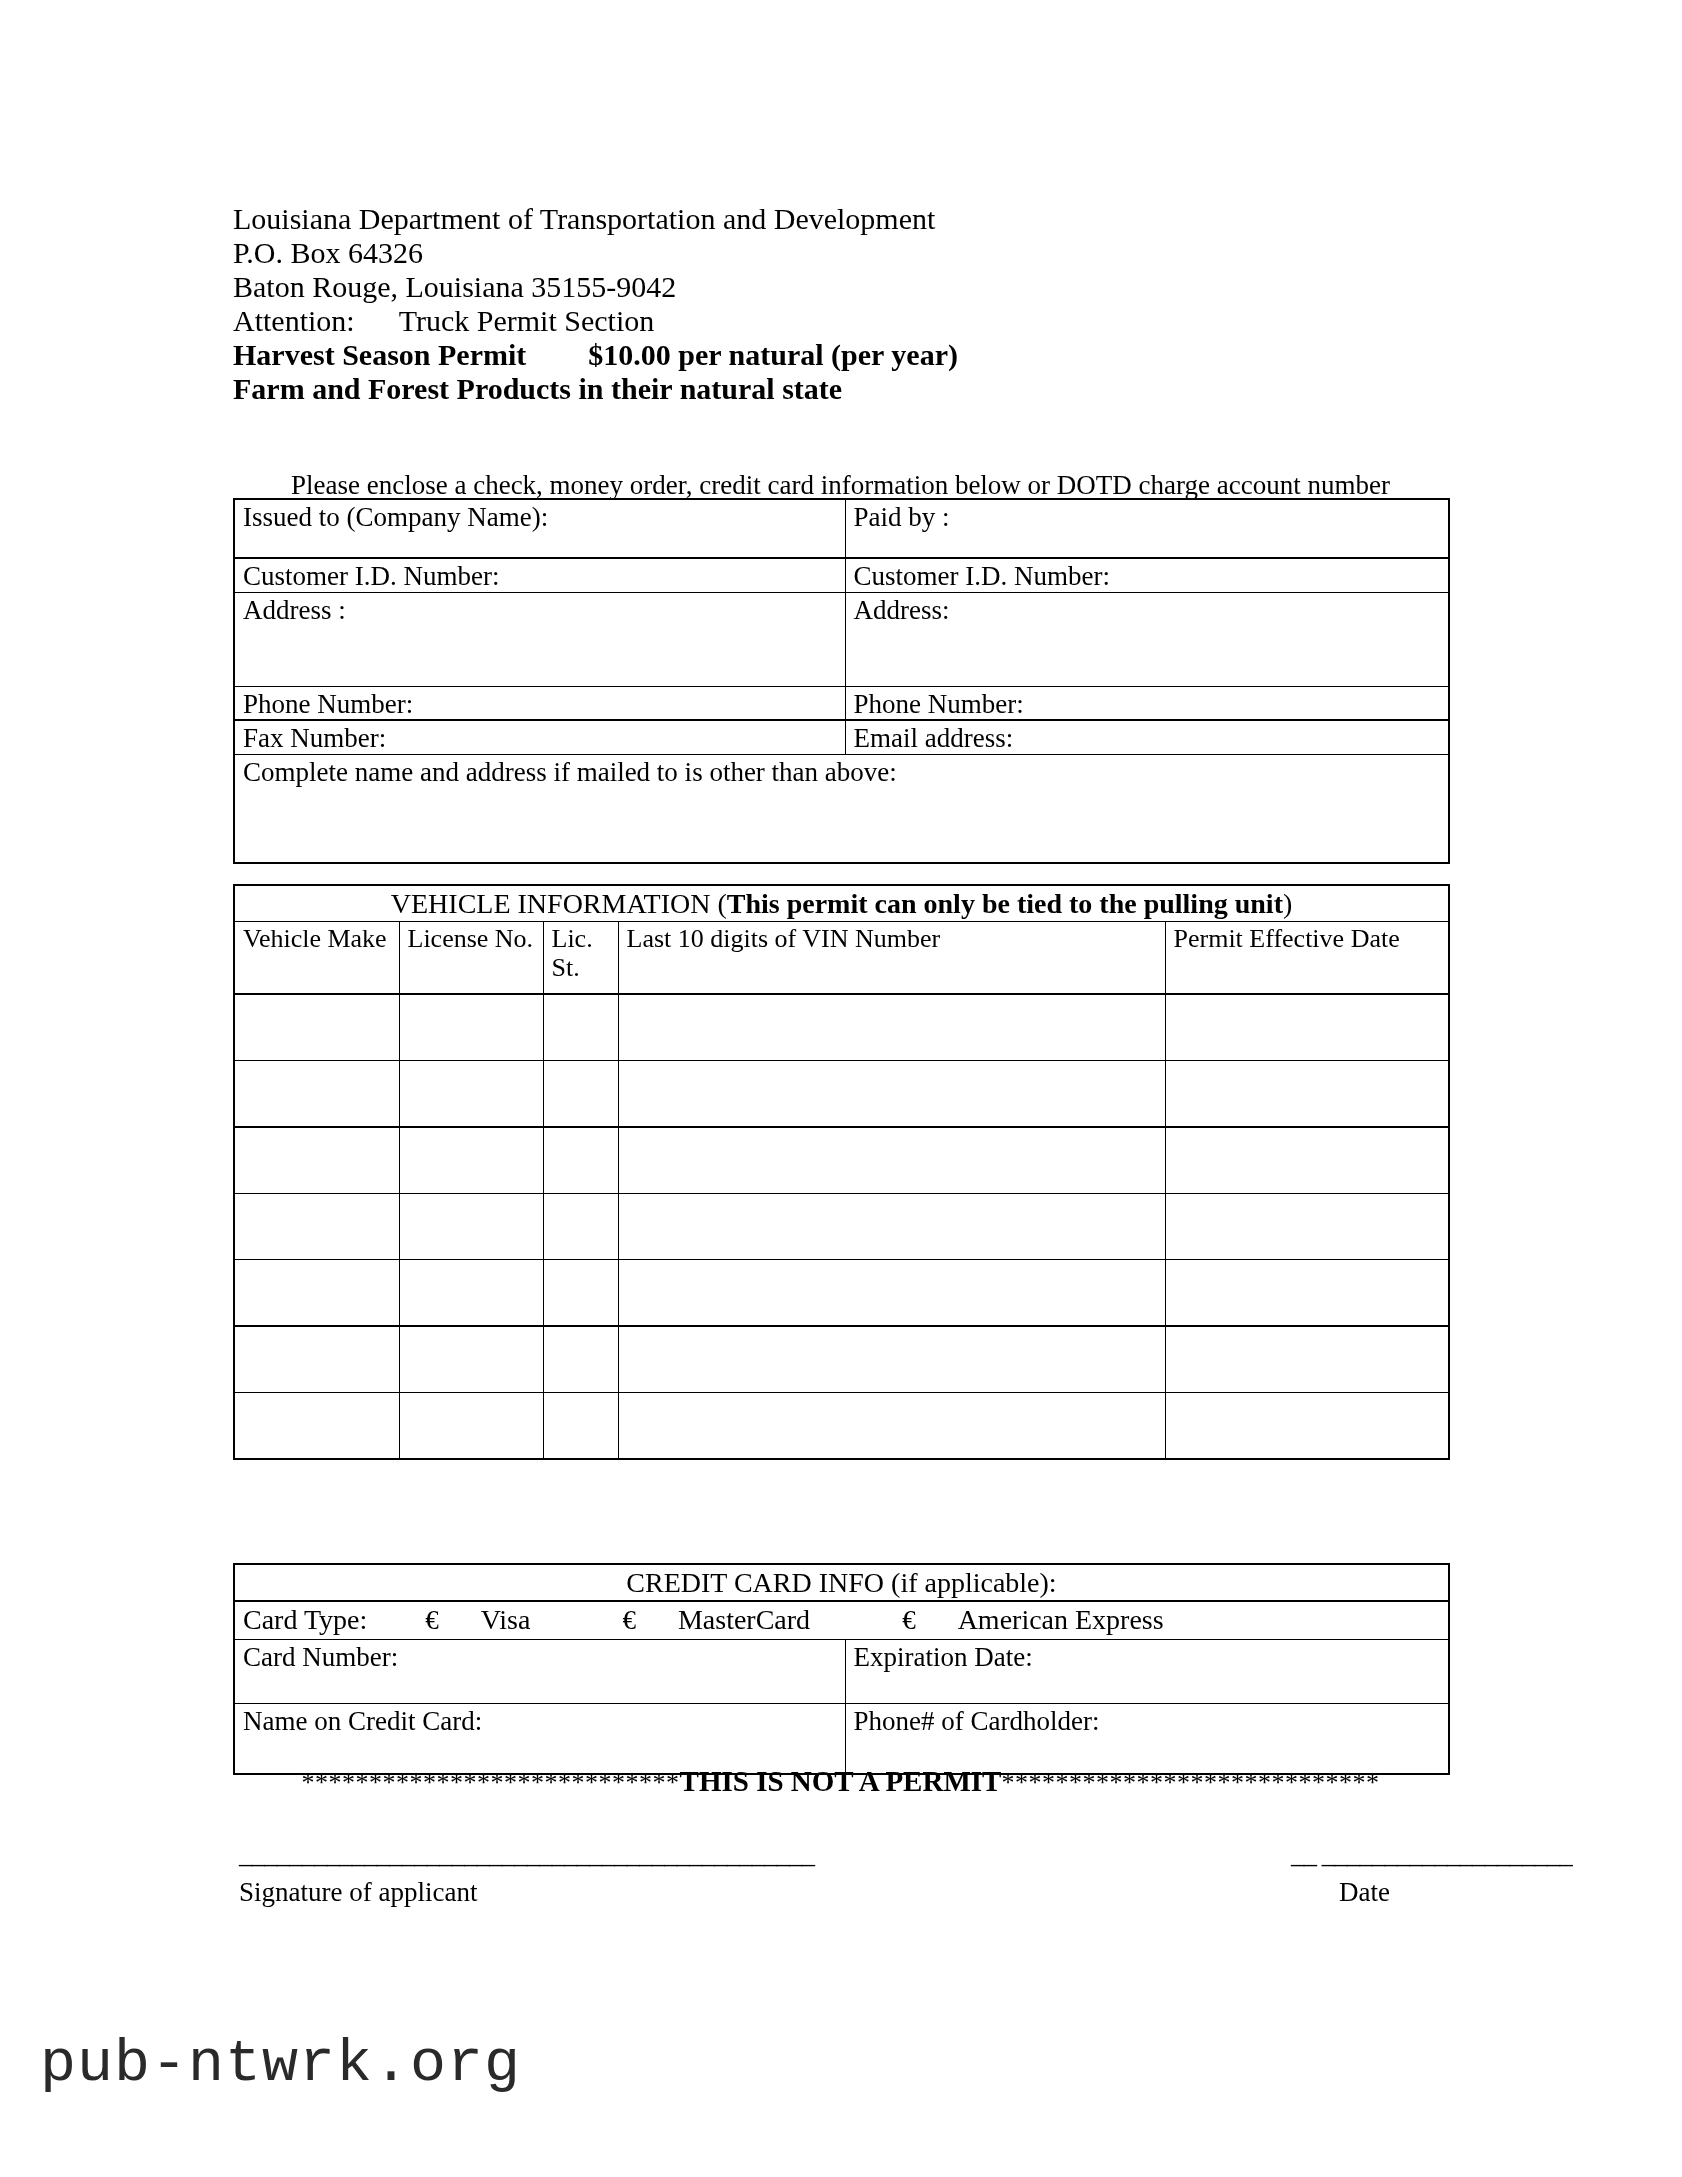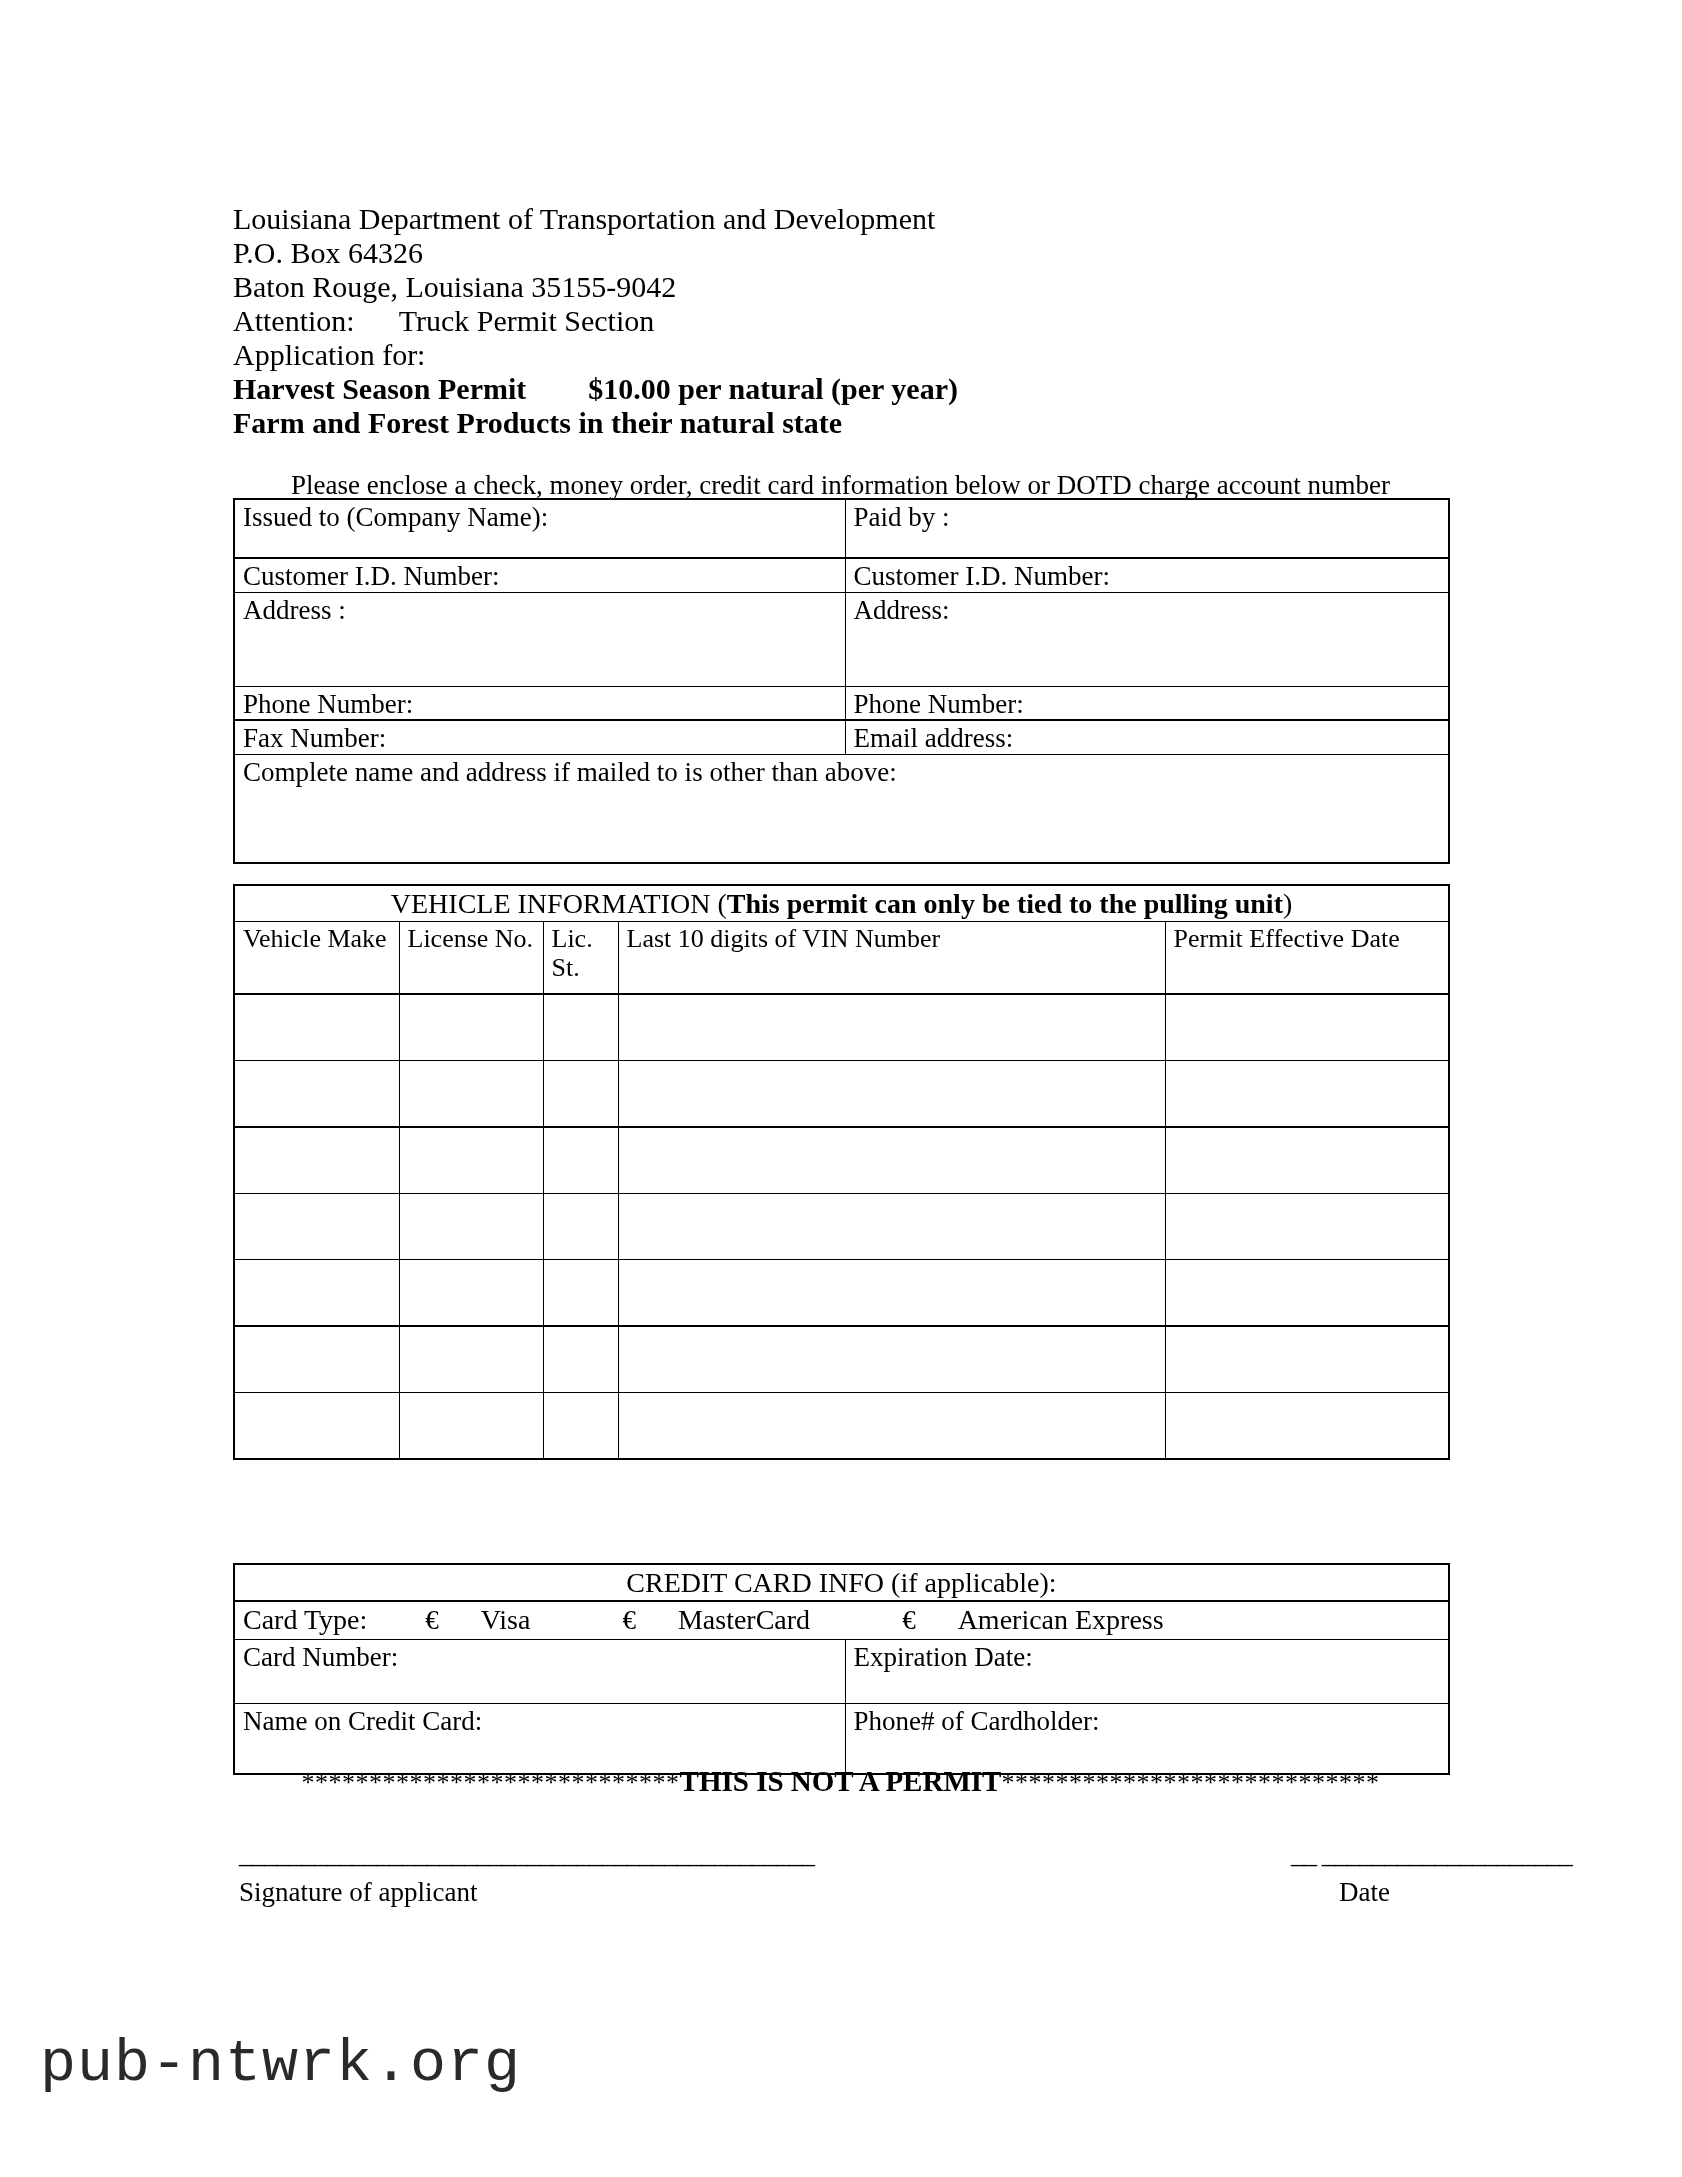--- a/index.html
+++ b/index.html
@@ -171,21 +171,20 @@
 </head>
 <body>
 
 <div class="page">
 
   <div class="header">
     <div class="line">Louisiana Department of Transportation and Development</div>
     <div class="line">P.O. Box 64326</div>
     <div class="line">Baton Rouge, Louisiana 35155-9042</div>
     <div class="line"><span>Attention:</span><span class="attn-gap"></span><span>Truck Permit Section</span></div>
-    <div class="line">Application for:</div>
     <div class="line bold"><span>Harvest Season Permit</span><span class="permit-gap"></span><span>$10.00 per natural (per year)</span></div>
     <div class="line bold">Farm and Forest Products in their natural state</div>
   </div>
 
   <div class="enclose-note">Please enclose a check, money order, credit card information below or DOTD charge account number</div>
 
   <table class="ftable" id="applicant-table">
     <colgroup>
       <col style="width:611px">
       <col style="width:604px">

